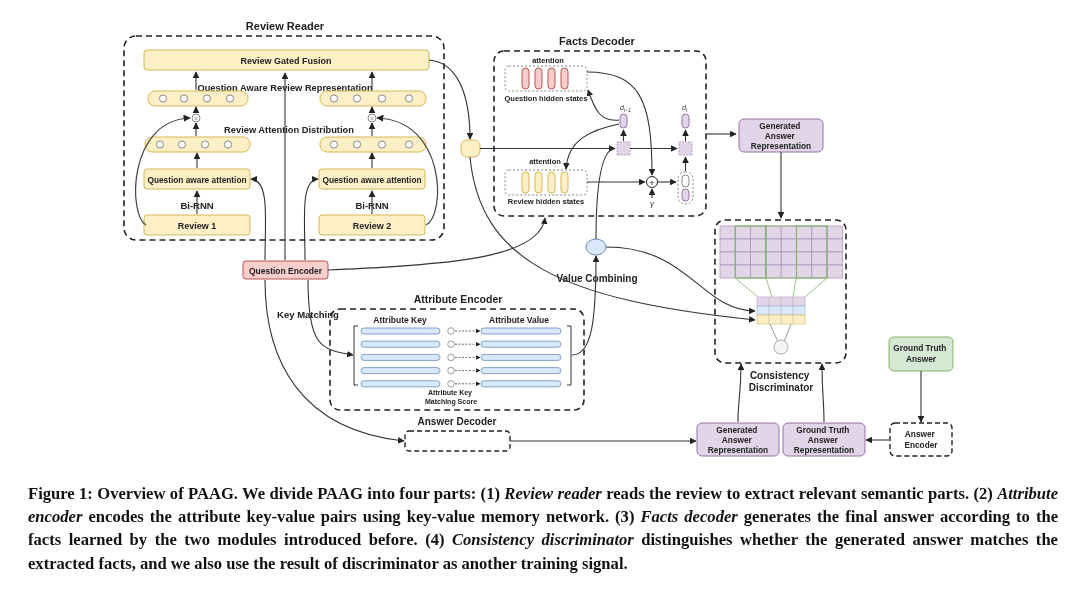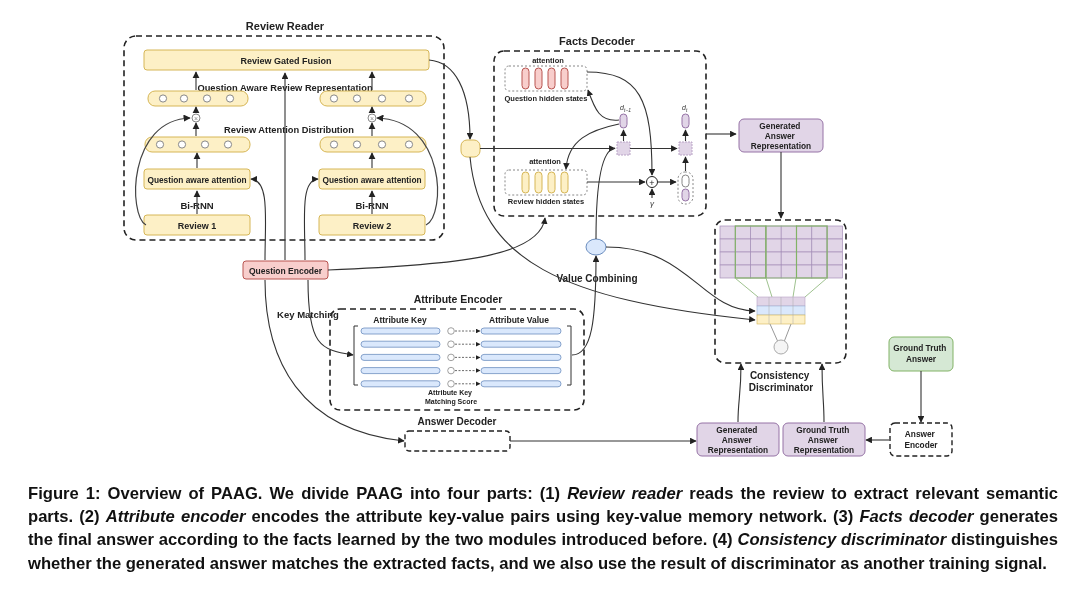--- a/index.html
+++ b/index.html
@@ -1,19 +1,19 @@
 <!DOCTYPE html>
 <html><head>
 <meta charset="utf-8">
 <style>
   html,body{margin:0;padding:0;background:#fff;}
   body{width:1080px;height:605px;position:relative;overflow:hidden;font-family:"Liberation Sans",sans-serif;}
   #diagram{position:absolute;left:0;top:0;}
   .lbl{font-family:"Liberation Sans",sans-serif;font-weight:bold;fill:#222;}
-  .caption{position:absolute;left:28px;top:482px;width:1030px;font-family:Liberation Sans, sans-serif;font-weight:bold;font-size:16.6px;line-height:23.2px;color:#111;text-align:justify;}
+  .caption{position:absolute;left:28px;top:482px;width:1030px;font-family:Liberation Serif, serif;font-weight:bold;font-size:16.6px;line-height:23.2px;color:#111;text-align:justify;}
   .caption i{font-style:italic;}
 </style>
 </head>
 <body>
 
 <svg id="diagram" width="1080" height="475" viewBox="0 0 1080 475" xmlns="http://www.w3.org/2000/svg">
   <defs>
     <marker id="arr" viewBox="0 0 10 10" refX="9" refY="5" markerWidth="6" markerHeight="6" orient="auto-start-reverse">
       <path d="M0,0 L10,5 L0,10 z" fill="#222"></path>
     </marker>

